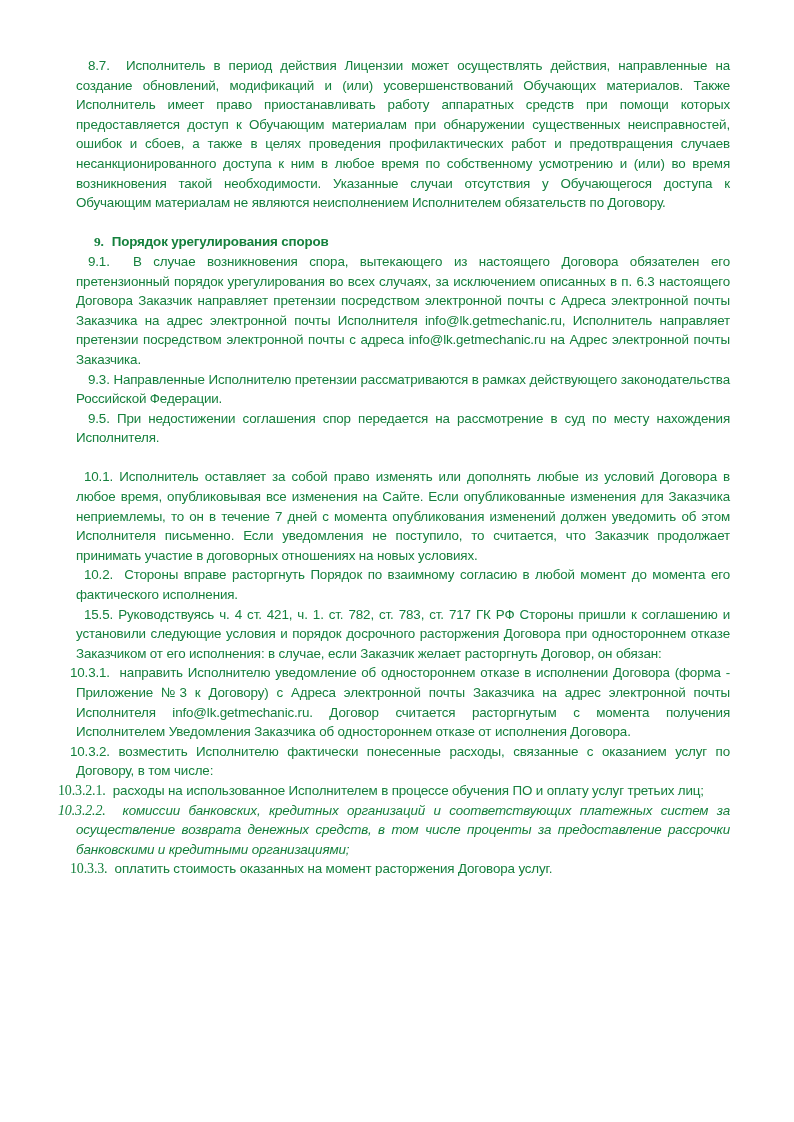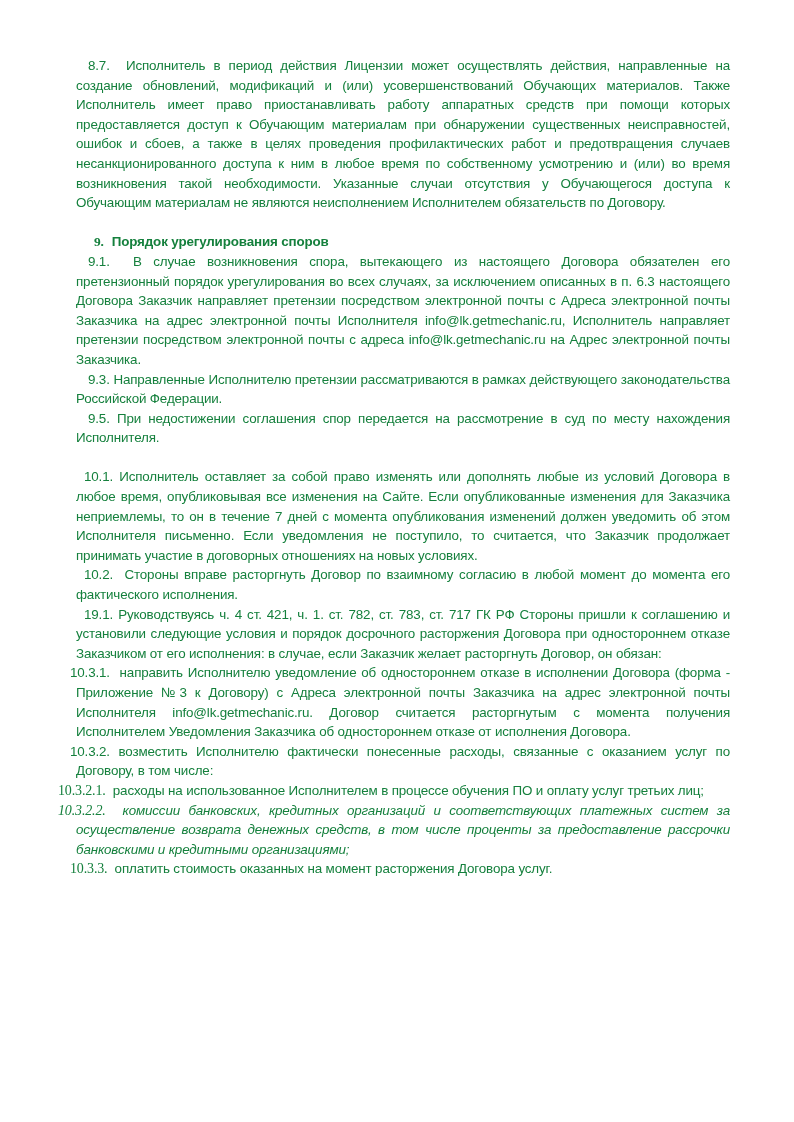--- a/index.html
+++ b/index.html
@@ -46,24 +46,24 @@
     <span>9.5.</span>&nbsp;<span>При недостижении соглашения спор передается на рассмотрение в суд по месту нахождения Исполнителя.</span>
   </p>
 
   <div class="gap"></div>
 
 
   <p class="p ind1b">
     <span>10.1.</span>&nbsp;<span>Исполнитель оставляет за собой право изменять или дополнять любые из условий Договора в любое время, опубликовывая все изменения на Сайте. Если опубликованные изменения для Заказчика неприемлемы, то он в течение 7 дней с момента опубликования изменений должен уведомить об этом Исполнителя письменно. Если уведомления не поступило, то считается, что Заказчик продолжает принимать участие в договорных отношениях на новых условиях.</span>
   </p>
   <p class="p ind1b">
-    <span>10.2.</span>&nbsp;<span> Стороны вправе расторгнуть Договор по взаимному согласию в любой момент до момента его фактического исполнения.</span>
+    <span>10.2.</span>&nbsp;<span> Стороны вправе расторгнуть Порядок по взаимному согласию в любой момент до момента его фактического исполнения.</span>
   </p>
   <p class="p ind1b">
-    <span>19.1.</span>&nbsp;<span>Руководствуясь ч. 4 ст. 421, ч. 1. ст. 782, ст. 783, ст. 717  ГК РФ Стороны пришли к соглашению и установили следующие условия и порядок досрочного расторжения Договора при одностороннем отказе Заказчиком от его исполнения: в случае, если Заказчик желает расторгнуть Договор, он обязан:</span>
+    <span>15.5.</span>&nbsp;<span>Руководствуясь ч. 4 ст. 421, ч. 1. ст. 782, ст. 783, ст. 717  ГК РФ Стороны пришли к соглашению и установили следующие условия и порядок досрочного расторжения Договора при одностороннем отказе Заказчиком от его исполнения: в случае, если Заказчик желает расторгнуть Договор, он обязан:</span>
   </p>
 
   <p class="p" style="text-indent:-6px;">
     <span>10.3.1.</span>&nbsp;&nbsp;<span>направить Исполнителю уведомление об одностороннем отказе в исполнении Договора (форма - Приложение №3 к Договору) с Адреса электронной почты Заказчика на адрес электронной почты Исполнителя info@lk.getmechanic.ru. Договор считается расторгнутым с момента получения Исполнителем Уведомления Заказчика об одностороннем отказе от исполнения Договора.</span>
   </p>
   <p class="p" style="text-indent:-6px;">
     <span>10.3.2.</span>&nbsp;<span>возместить Исполнителю фактически понесенные расходы, связанные с оказанием услуг по Договору, в том числе:</span>
   </p>
 
   <p class="p" style="text-indent:-18px;">

